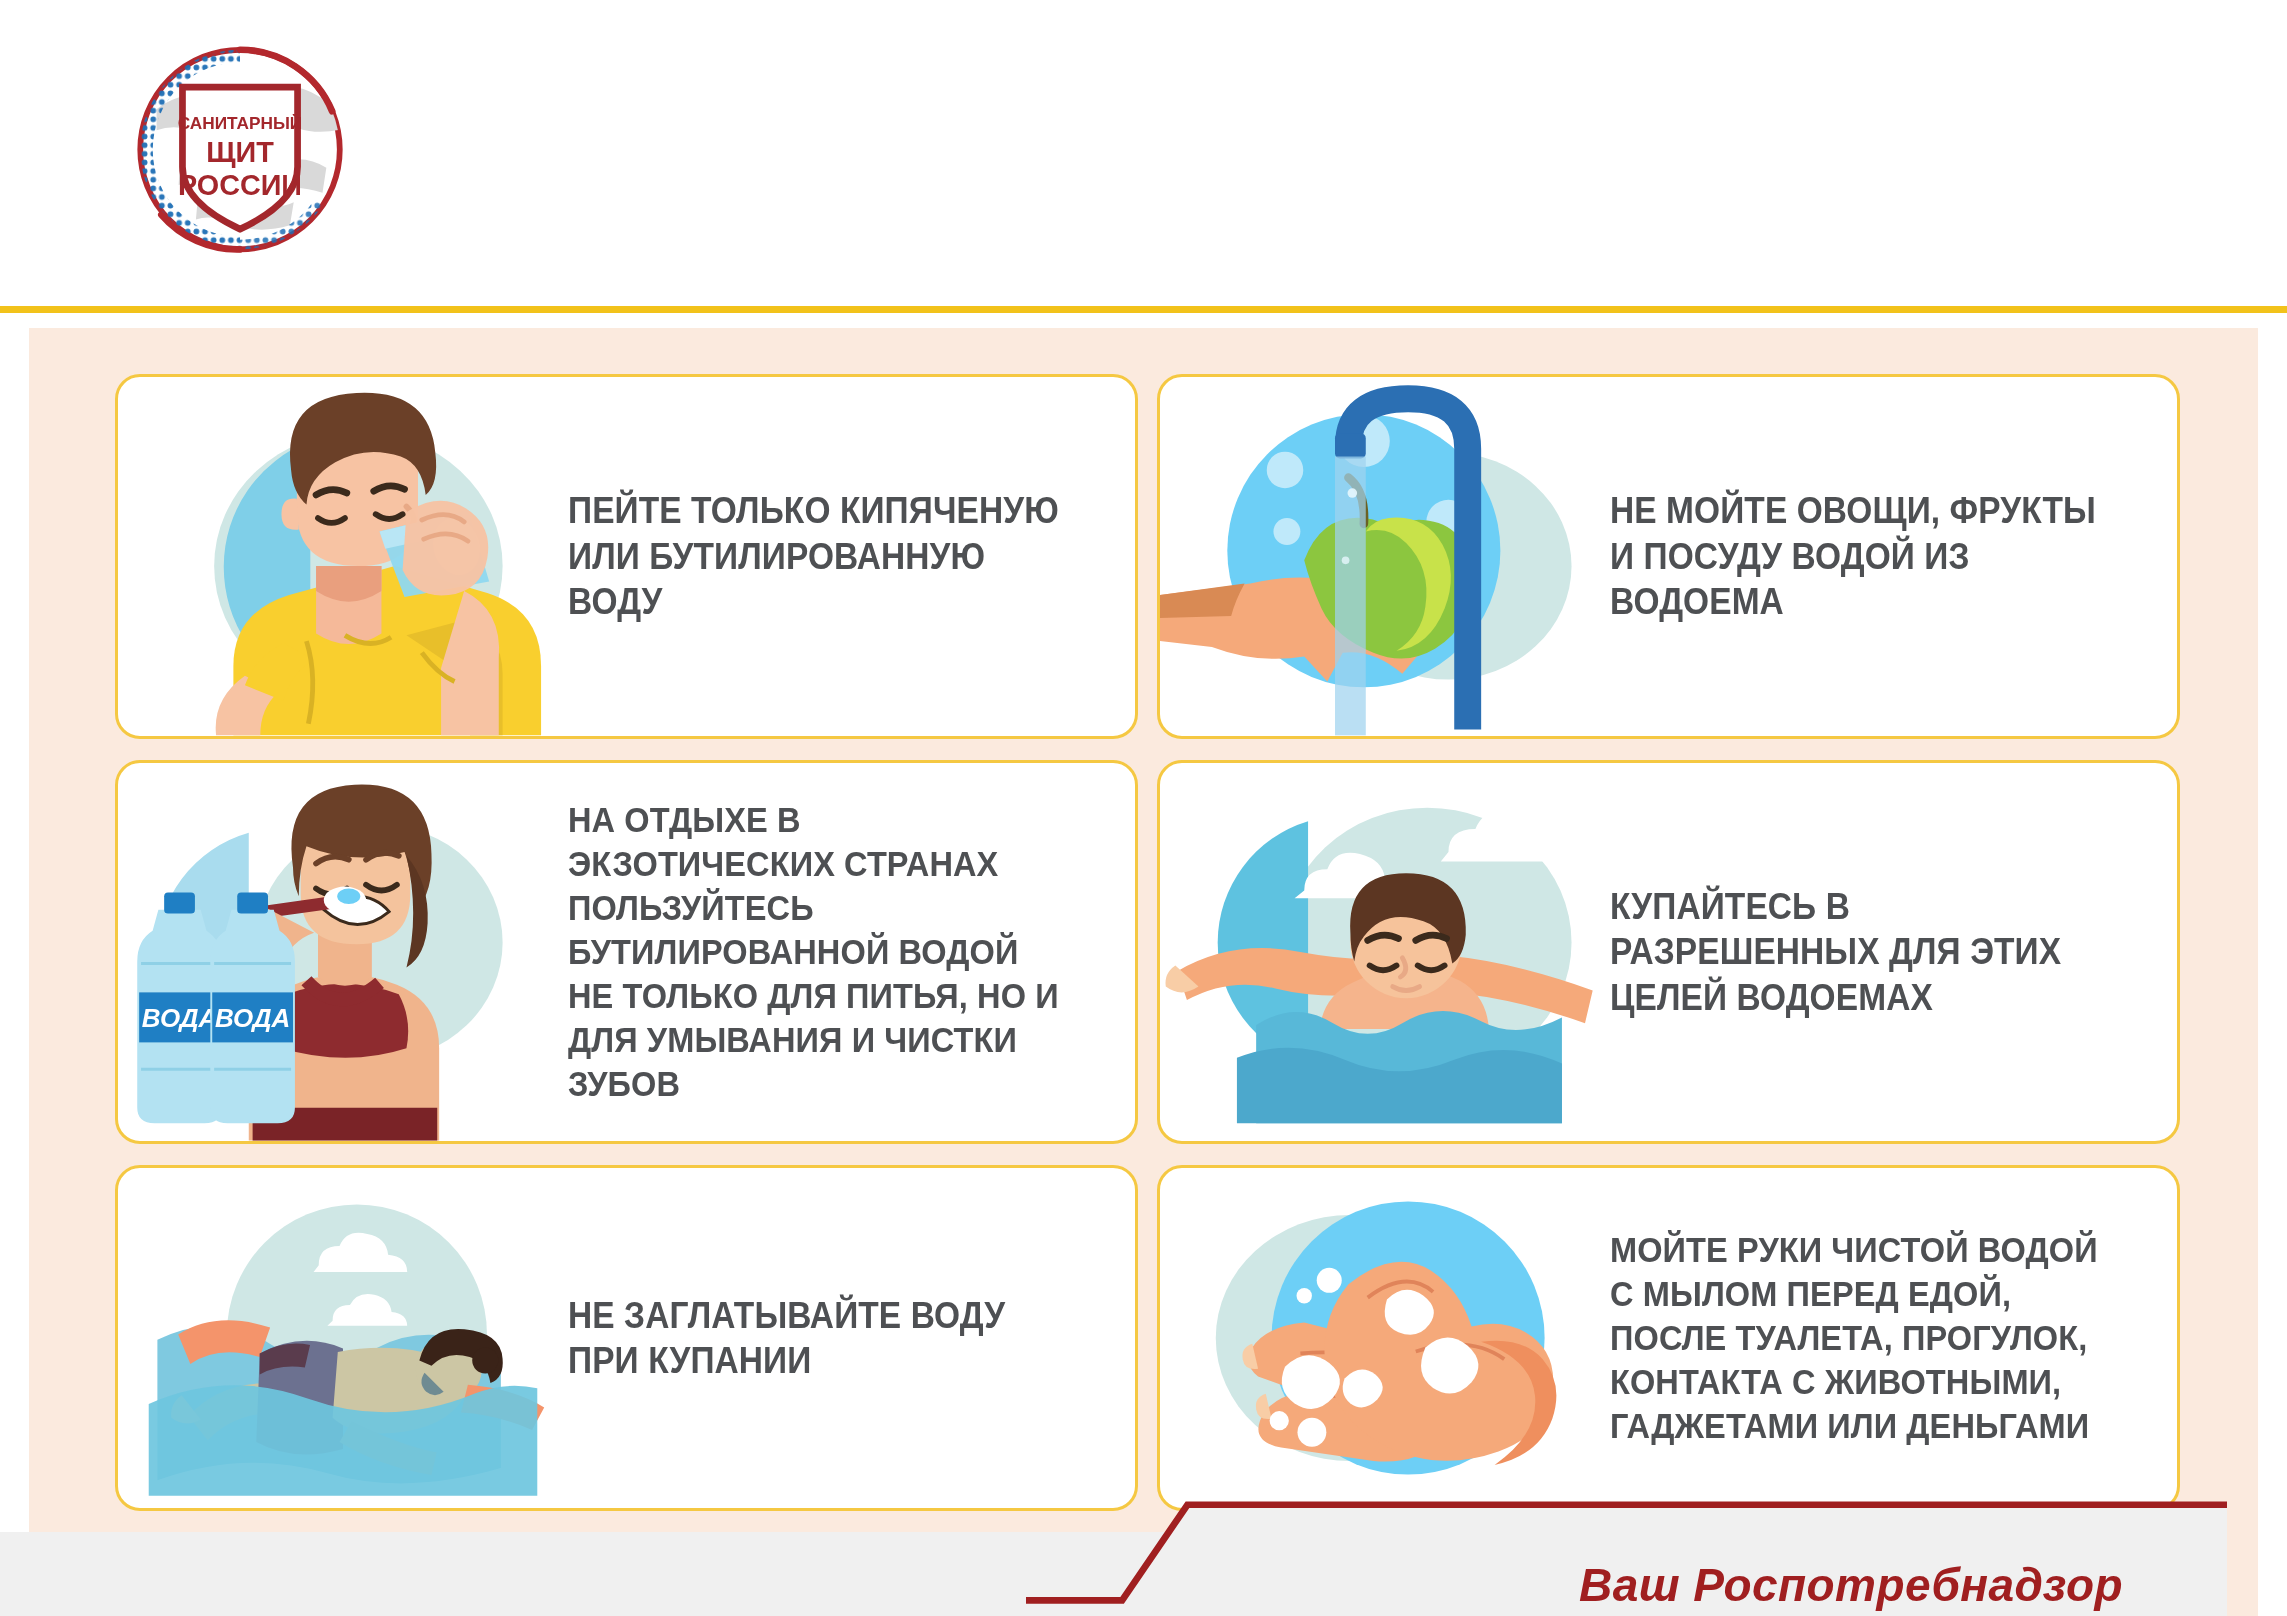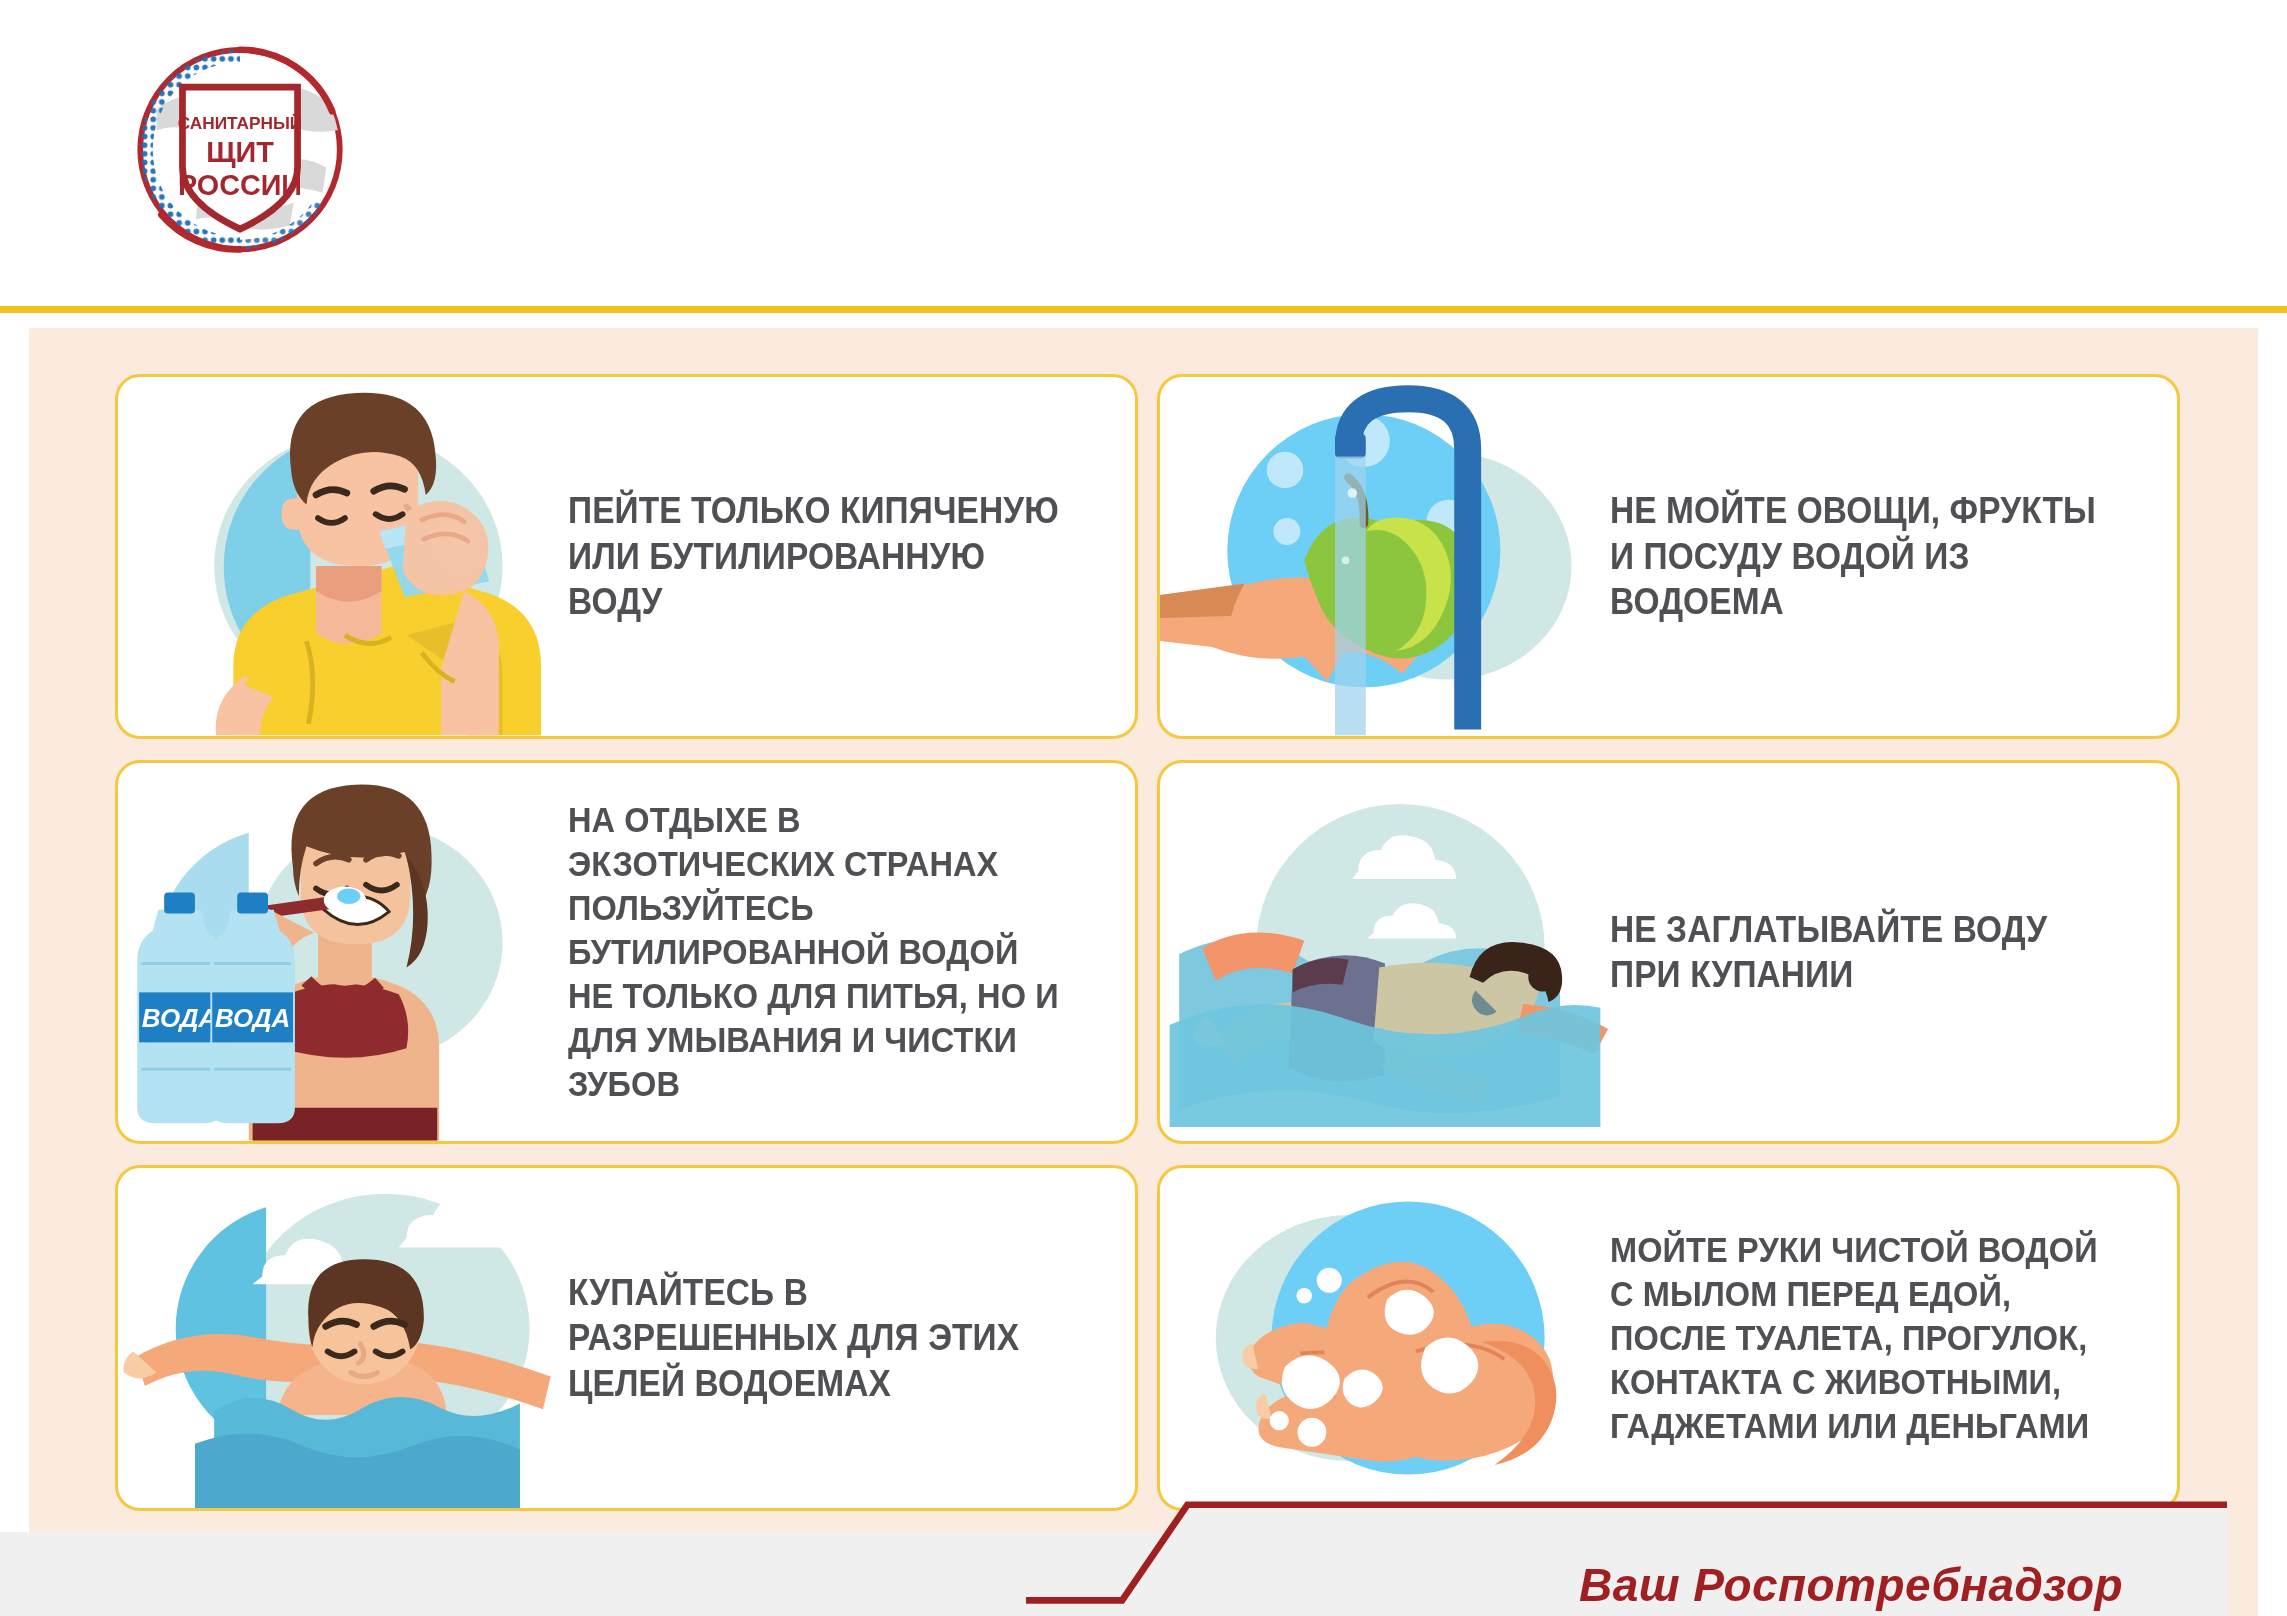--- a/index.html
+++ b/index.html
@@ -289,55 +289,20 @@
               <path d="M100 208 l80 0" stroke="#8fd0e6" stroke-width="3"></path>
               <path d="M100 318 l80 0" stroke="#8fd0e6" stroke-width="3"></path>
             </g>
           </svg>
         </div>
         <div class="card-text narrow">НА ОТДЫХЕ В ЭКЗОТИЧЕСКИХ СТРАНАХ ПОЛЬЗУЙТЕСЬ БУТИЛИРОВАННОЙ ВОДОЙ НЕ ТОЛЬКО ДЛЯ ПИТЬЯ, НО И ДЛЯ УМЫВАНИЯ И ЧИСТКИ ЗУБОВ</div>
       </div>
 
       <div class="card">
         <div class="card-art">
-          <svg viewBox="0 0 468 392" preserveAspectRatio="xMidYMid meet">
-            <circle cx="250" cy="192" r="150" fill="#cfe7e5"></circle>
-
-            <path d="M206 112 q0 -22 24 -22 q8 -20 32 -14 q22 4 24 24 q22 2 22 20 l-108 0 q6 -8 6 -8z" fill="#ffffff"></path>
-            <path d="M222 176 q0 -18 20 -18 q8 -16 28 -12 q18 4 20 20 q18 2 18 16 l-92 0z" fill="#ffffff"></path>
-
-            <path d="M20 198 q70 -34 132 6 q60 36 124 2 q62 -32 140 10 l0 130 q-110 32 -200 6 q-96 -28 -196 8z" fill="#7fc9e0"></path>
-
-            <path d="M44 192 q44 -28 106 -8 l-12 34 q-48 -14 -80 8z" fill="#f4946b"></path>
-
-            <path d="M56 286 q34 -38 92 -38 l6 34 q-48 2 -76 32z" fill="#ccc6a4"></path>
-            <path d="M48 262 q-14 10 -12 26 q16 12 34 2 z" fill="#f8d2a8"></path>
-
-            <path d="M138 214 q48 -26 96 -6 l0 116 q-56 16 -100 -8z" fill="#6c7190"></path>
-            <path d="M138 214 q28 -16 58 -10 l-6 26 q-30 -4 -52 8z" fill="#5a3c4d"></path>
-
-            <path d="M228 212 q64 -12 120 6 q26 10 32 34 q-18 44 -76 52 q-56 8 -82 -16z" fill="#ccc6a4"></path>
-
-            <path d="M244 292 q56 28 98 36 l-6 26 q-60 -10 -106 -38z" fill="#bdb99a"></path>
-
-            <circle cx="356" cy="232" r="38" fill="#ccc6a4"></circle>
-            <path d="M322 222 q10 -40 52 -36 q42 4 44 34 q2 22 -14 28 q-4 -24 -24 -30 q-26 -8 -44 10z" fill="#3a2318"></path>
-            <circle cx="398" cy="222" r="15" fill="#3a2318"></circle>
-            <path d="M328 236 q-8 12 2 22 q10 8 20 0" fill="#6f8b92"></path>
-
-            <path d="M378 250 q52 4 88 26 l-14 26 q-42 -18 -82 -20z" fill="#f4946b"></path>
-
-            <path d="M10 272 q90 -40 184 -6 q96 34 192 -6 q36 -14 72 -6 l0 124 l-448 0z" fill="#6ec6de" opacity="0.92"></path>
-          </svg>
-        </div>
-        <div class="card-text">НЕ ЗАГЛАТЫВАЙТЕ ВОДУ ПРИ КУПАНИИ</div>
-      </div>
-
-      <div class="card">
-        <div class="card-art">
           <svg viewBox="0 0 468 352" preserveAspectRatio="xMidYMid meet">
             <ellipse cx="278" cy="166" rx="150" ry="140" fill="#cfe7e5"></ellipse>
             <path d="M60 166 a132 132 0 0 1 94 -126 l0 252 A132 132 0 0 1 60 166z" fill="#5ec2e0"></path>
 
             <path d="M150 112 q0 -22 24 -22 q8 -22 34 -16 q24 6 26 26 q22 2 22 20 l-116 0z" fill="#ffffff"></path>
             <path d="M300 72 q0 -24 28 -24 q10 -24 38 -18 q26 6 28 30 q24 2 24 22 l-126 0z" fill="#ffffff"></path>
 
             <path d="M18 196 q58 -34 128 -20 q64 12 104 4 l0 36 q-74 12 -130 -2 q-48 -12 -92 12z" fill="#f5a97a"></path>
             <path d="M300 180 q66 6 150 36 l-8 34 q-80 -28 -142 -32z" fill="#f5a97a"></path>
             <path d="M16 190 q-12 8 -10 22 q16 12 34 0 z" fill="#f8cda6"></path>
@@ -351,20 +316,55 @@
             <path d="M218 190 q14 10 28 0" stroke="#3b2a1c" stroke-width="6" fill="none" stroke-linecap="round"></path>
             <path d="M268 190 q14 10 28 0" stroke="#3b2a1c" stroke-width="6" fill="none" stroke-linecap="round"></path>
             <path d="M252 182 q8 14 -2 20" stroke="#e8a986" stroke-width="5" fill="none" stroke-linecap="round"></path>
             <path d="M242 212 q14 8 28 0" stroke="#e8a986" stroke-width="5" fill="none" stroke-linecap="round"></path>
 
             <path d="M100 252 q40 -26 80 -2 q36 22 72 0 q40 -24 82 -2 q38 20 84 -4 l0 110 l-318 0z" fill="#58b8d8"></path>
             <path d="M80 286 q56 -22 112 2 q56 24 114 0 q56 -22 112 4 l0 62 l-338 0z" fill="#4ca8cc"></path>
           </svg>
         </div>
         <div class="card-text">КУПАЙТЕСЬ В РАЗРЕШЕННЫХ ДЛЯ ЭТИХ ЦЕЛЕЙ ВОДОЕМАХ</div>
+      </div>
+
+      <div class="card">
+        <div class="card-art">
+          <svg viewBox="0 0 468 392" preserveAspectRatio="xMidYMid meet">
+            <circle cx="250" cy="192" r="150" fill="#cfe7e5"></circle>
+
+            <path d="M206 112 q0 -22 24 -22 q8 -20 32 -14 q22 4 24 24 q22 2 22 20 l-108 0 q6 -8 6 -8z" fill="#ffffff"></path>
+            <path d="M222 176 q0 -18 20 -18 q8 -16 28 -12 q18 4 20 20 q18 2 18 16 l-92 0z" fill="#ffffff"></path>
+
+            <path d="M20 198 q70 -34 132 6 q60 36 124 2 q62 -32 140 10 l0 130 q-110 32 -200 6 q-96 -28 -196 8z" fill="#7fc9e0"></path>
+
+            <path d="M44 192 q44 -28 106 -8 l-12 34 q-48 -14 -80 8z" fill="#f4946b"></path>
+
+            <path d="M56 286 q34 -38 92 -38 l6 34 q-48 2 -76 32z" fill="#ccc6a4"></path>
+            <path d="M48 262 q-14 10 -12 26 q16 12 34 2 z" fill="#f8d2a8"></path>
+
+            <path d="M138 214 q48 -26 96 -6 l0 116 q-56 16 -100 -8z" fill="#6c7190"></path>
+            <path d="M138 214 q28 -16 58 -10 l-6 26 q-30 -4 -52 8z" fill="#5a3c4d"></path>
+
+            <path d="M228 212 q64 -12 120 6 q26 10 32 34 q-18 44 -76 52 q-56 8 -82 -16z" fill="#ccc6a4"></path>
+
+            <path d="M244 292 q56 28 98 36 l-6 26 q-60 -10 -106 -38z" fill="#bdb99a"></path>
+
+            <circle cx="356" cy="232" r="38" fill="#ccc6a4"></circle>
+            <path d="M322 222 q10 -40 52 -36 q42 4 44 34 q2 22 -14 28 q-4 -24 -24 -30 q-26 -8 -44 10z" fill="#3a2318"></path>
+            <circle cx="398" cy="222" r="15" fill="#3a2318"></circle>
+            <path d="M328 236 q-8 12 2 22 q10 8 20 0" fill="#6f8b92"></path>
+
+            <path d="M378 250 q52 4 88 26 l-14 26 q-42 -18 -82 -20z" fill="#f4946b"></path>
+
+            <path d="M10 272 q90 -40 184 -6 q96 34 192 -6 q36 -14 72 -6 l0 124 l-448 0z" fill="#6ec6de" opacity="0.92"></path>
+          </svg>
+        </div>
+        <div class="card-text">НЕ ЗАГЛАТЫВАЙТЕ ВОДУ ПРИ КУПАНИИ</div>
       </div>
 
       <div class="card">
         <div class="card-art">
           <svg viewBox="0 0 468 352" preserveAspectRatio="xMidYMid meet">
             <ellipse cx="198" cy="176" rx="140" ry="128" fill="#cfe7e5"></ellipse>
             <circle cx="258" cy="176" r="142" fill="#6dcff6"></circle>
 
             <path d="M150 160 q-40 4 -54 26 q-10 18 6 30 l44 16 q-34 8 -42 30 q-8 22 22 28 l96 14 q46 4 70 -22 l-40 -96z" fill="#f5a97a"></path>
             <path d="M146 192 q50 -4 94 8" stroke="#e0845a" stroke-width="4" fill="none"></path>

